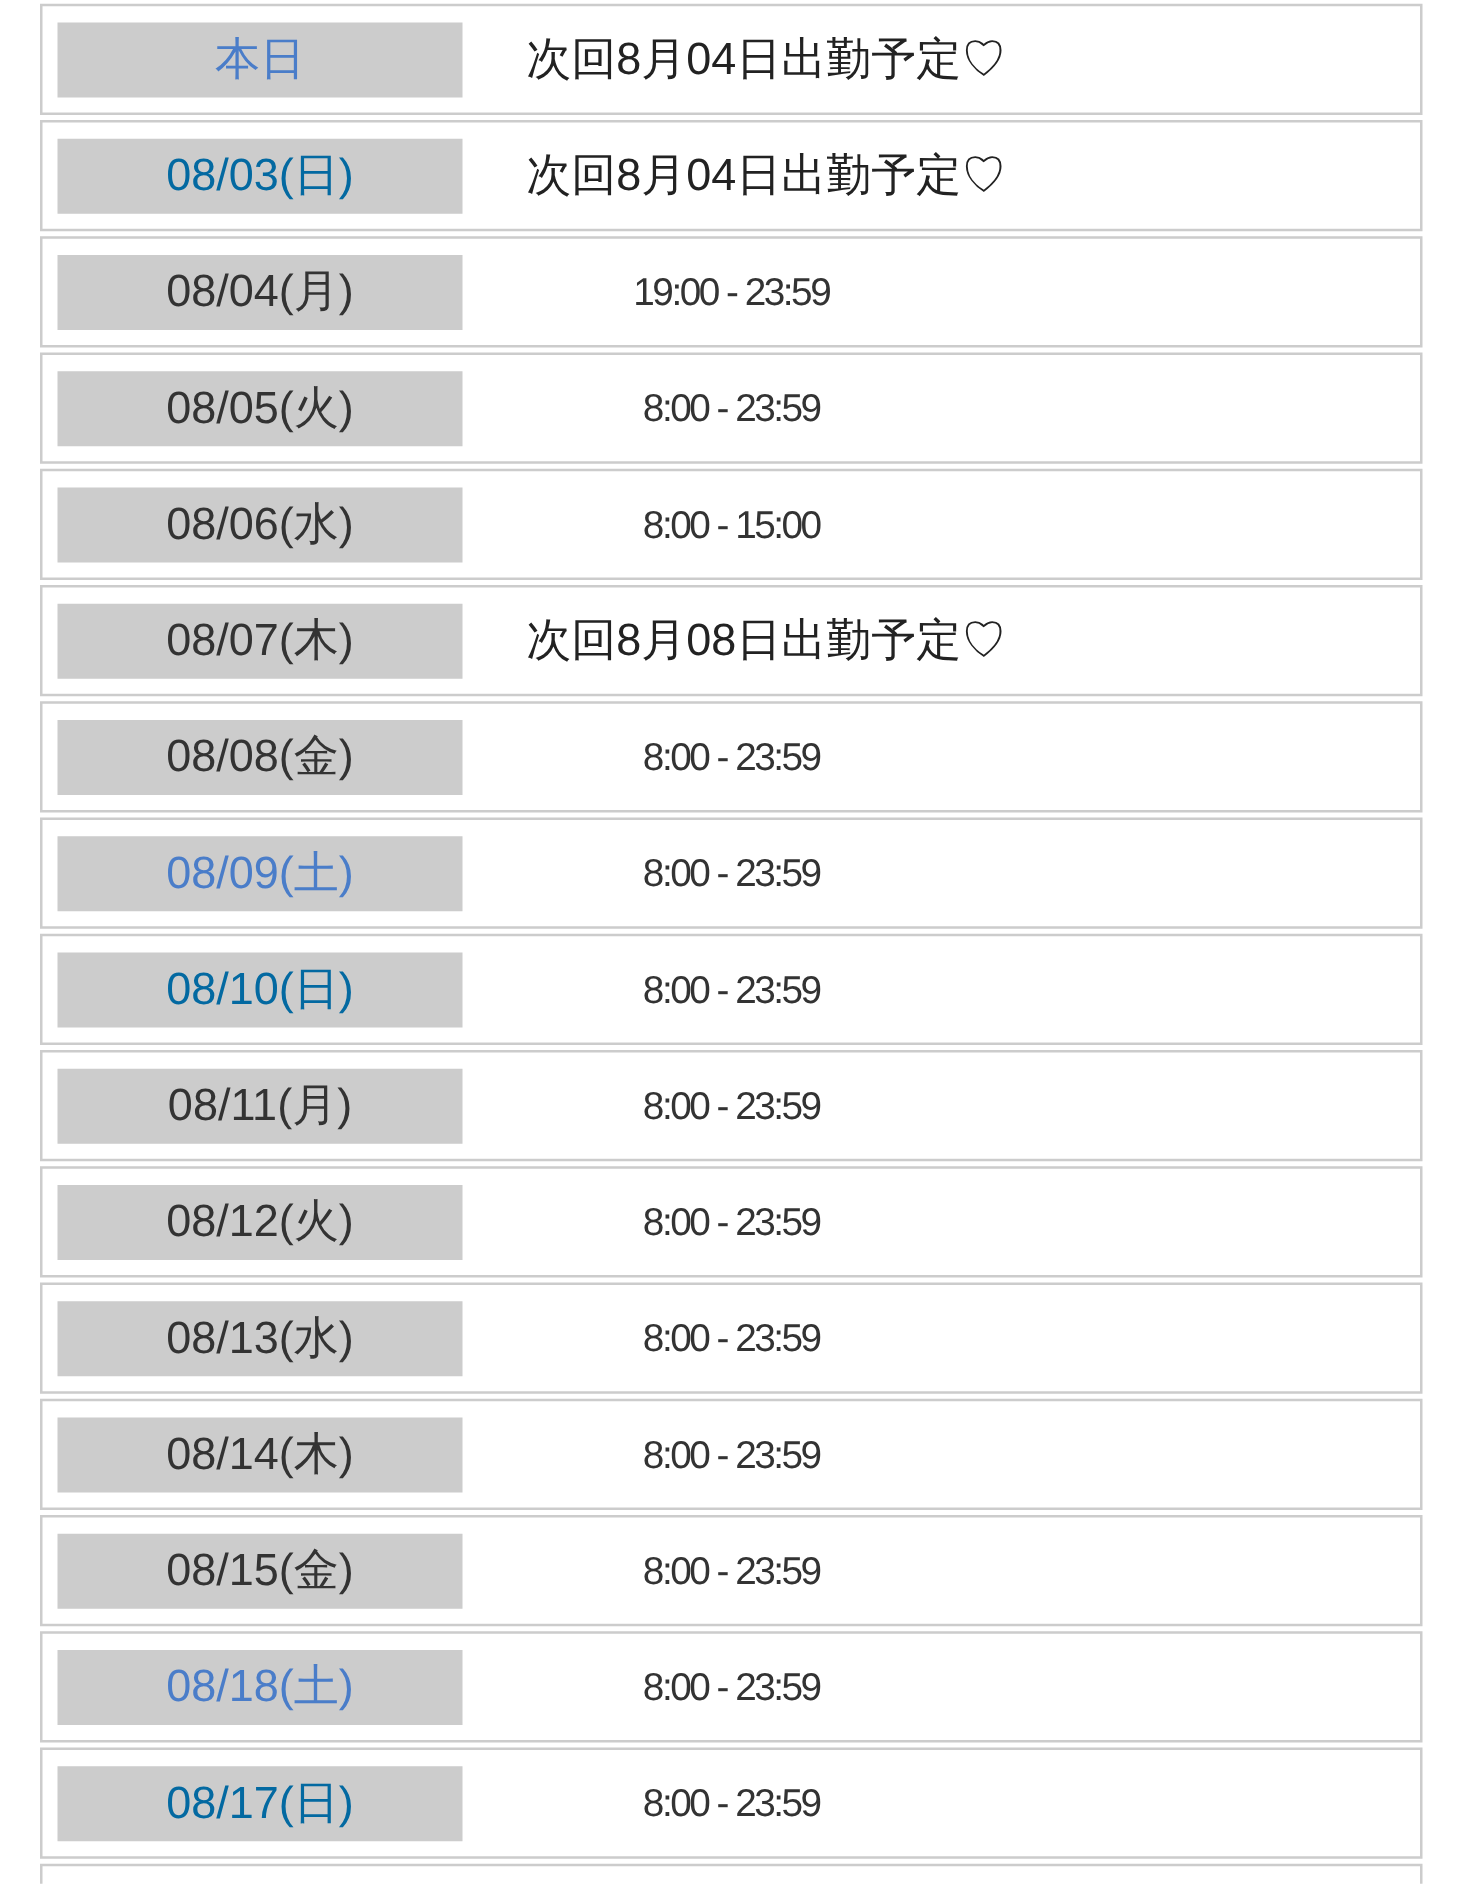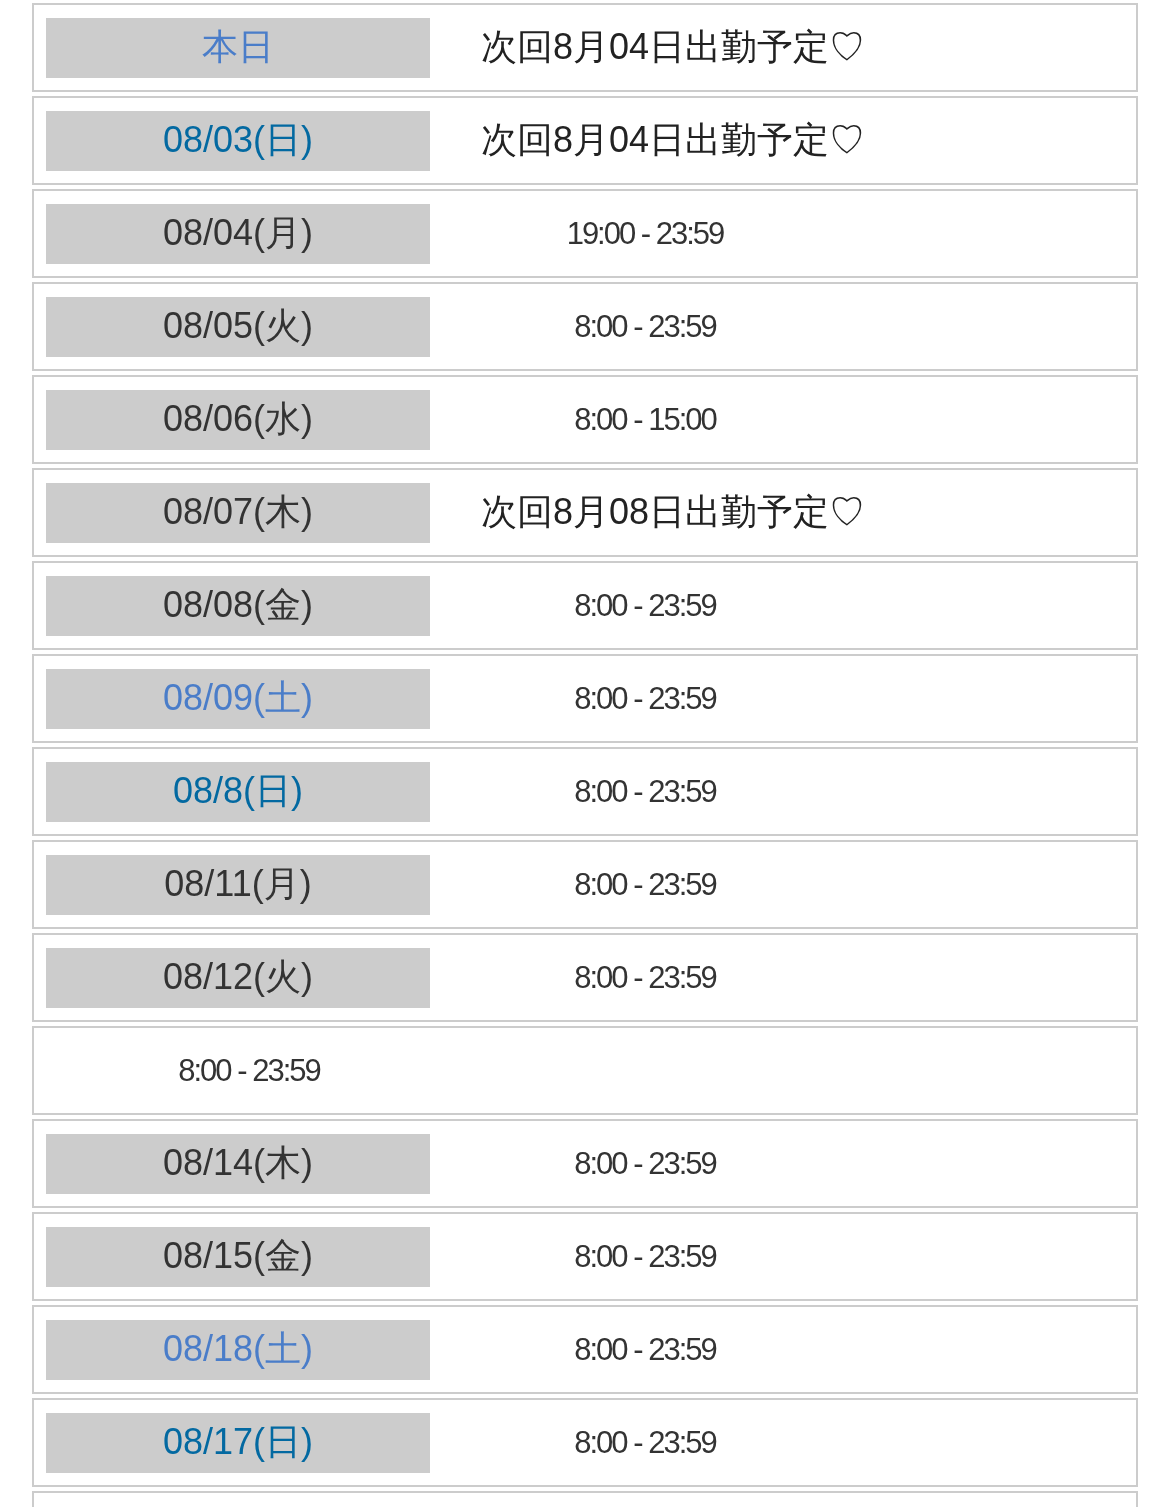--- a/index.html
+++ b/index.html
@@ -20,21 +20,21 @@
     box-sizing: border-box;
     height: 89px;
     margin: 0 32px 4px 32px;
     border: 2px solid #cccccc;
     background: #ffffff;
     display: flex;
     align-items: center;
   }
   .date-label {
     box-sizing: border-box;
-    width: 384px;
+    width: 324px;
     height: 60px;
     margin-left: 12px;
     background: #cccccc;
     display: flex;
     align-items: center;
     justify-content: center;
     font-size: 36px;
     color: #333333;
     flex: none;
   }
@@ -100,35 +100,36 @@
     <div class="date-label">08/08(金)</div>
     <div class="row-value time">8:00 - 23:59</div>
   </div>
 
   <div class="schedule-row">
     <div class="date-label blue">08/09(土)</div>
     <div class="row-value time">8:00 - 23:59</div>
   </div>
 
   <div class="schedule-row">
-    <div class="date-label red">08/8(日)</div>
+    <div class="date-label red">08/10(日)</div>
     <div class="row-value time">8:00 - 23:59</div>
   </div>
 
   <div class="schedule-row">
     <div class="date-label">08/11(月)</div>
     <div class="row-value time">8:00 - 23:59</div>
   </div>
 
   <div class="schedule-row">
     <div class="date-label">08/12(火)</div>
     <div class="row-value time">8:00 - 23:59</div>
   </div>
 
   <div class="schedule-row">
+    <div class="date-label">08/13(水)</div>
     <div class="row-value time">8:00 - 23:59</div>
   </div>
 
   <div class="schedule-row">
     <div class="date-label">08/14(木)</div>
     <div class="row-value time">8:00 - 23:59</div>
   </div>
 
   <div class="schedule-row">
     <div class="date-label">08/15(金)</div>

